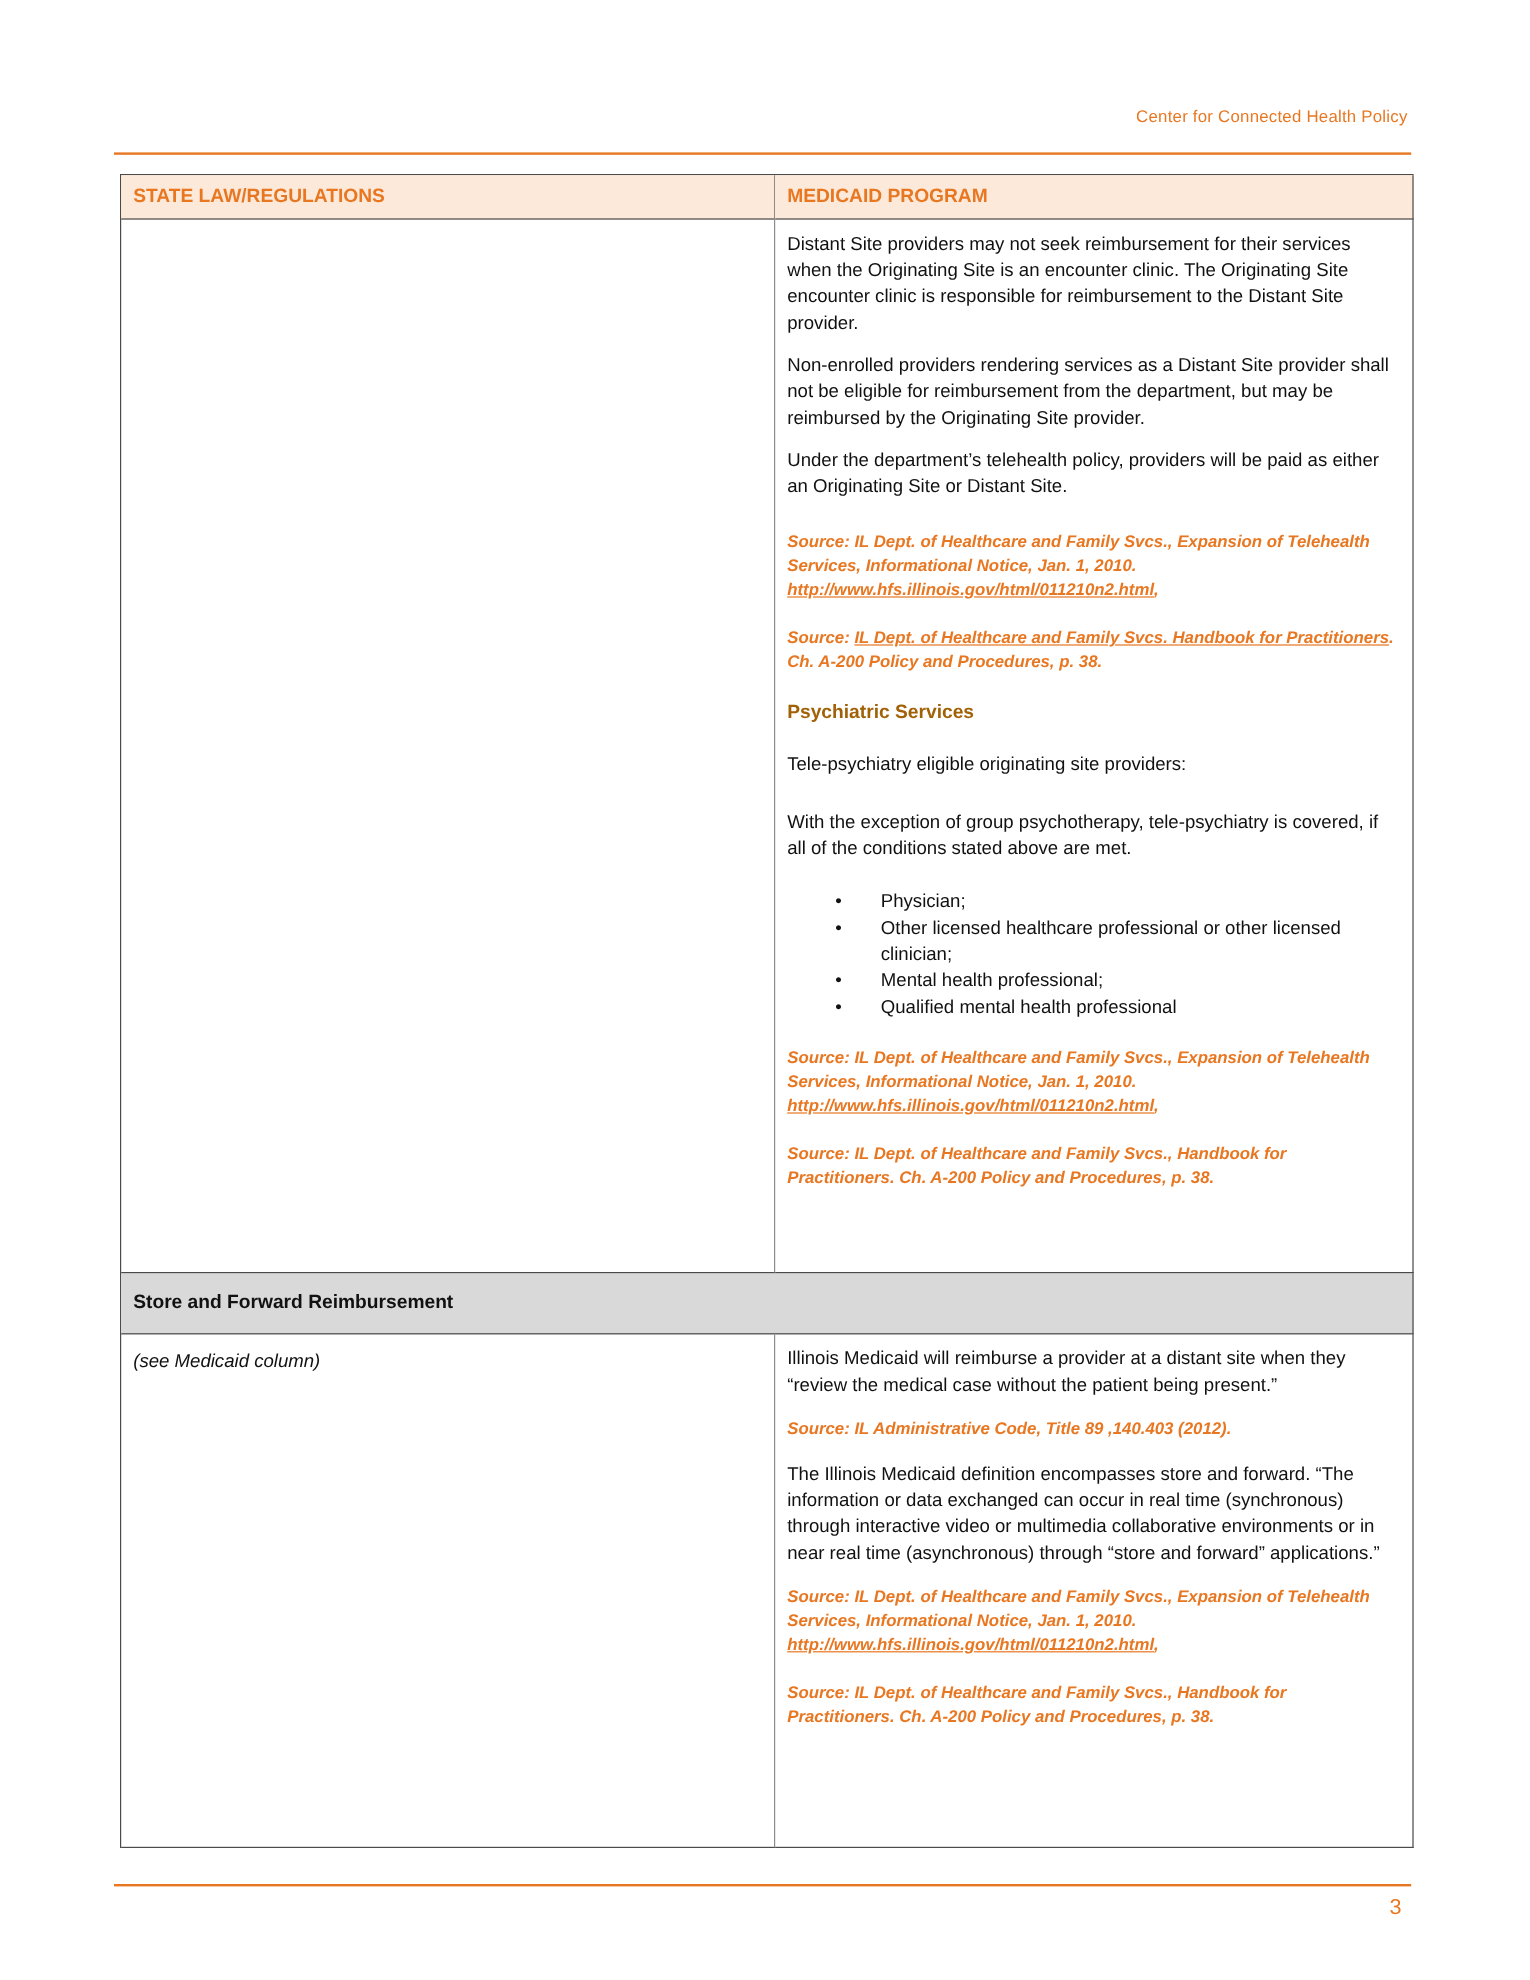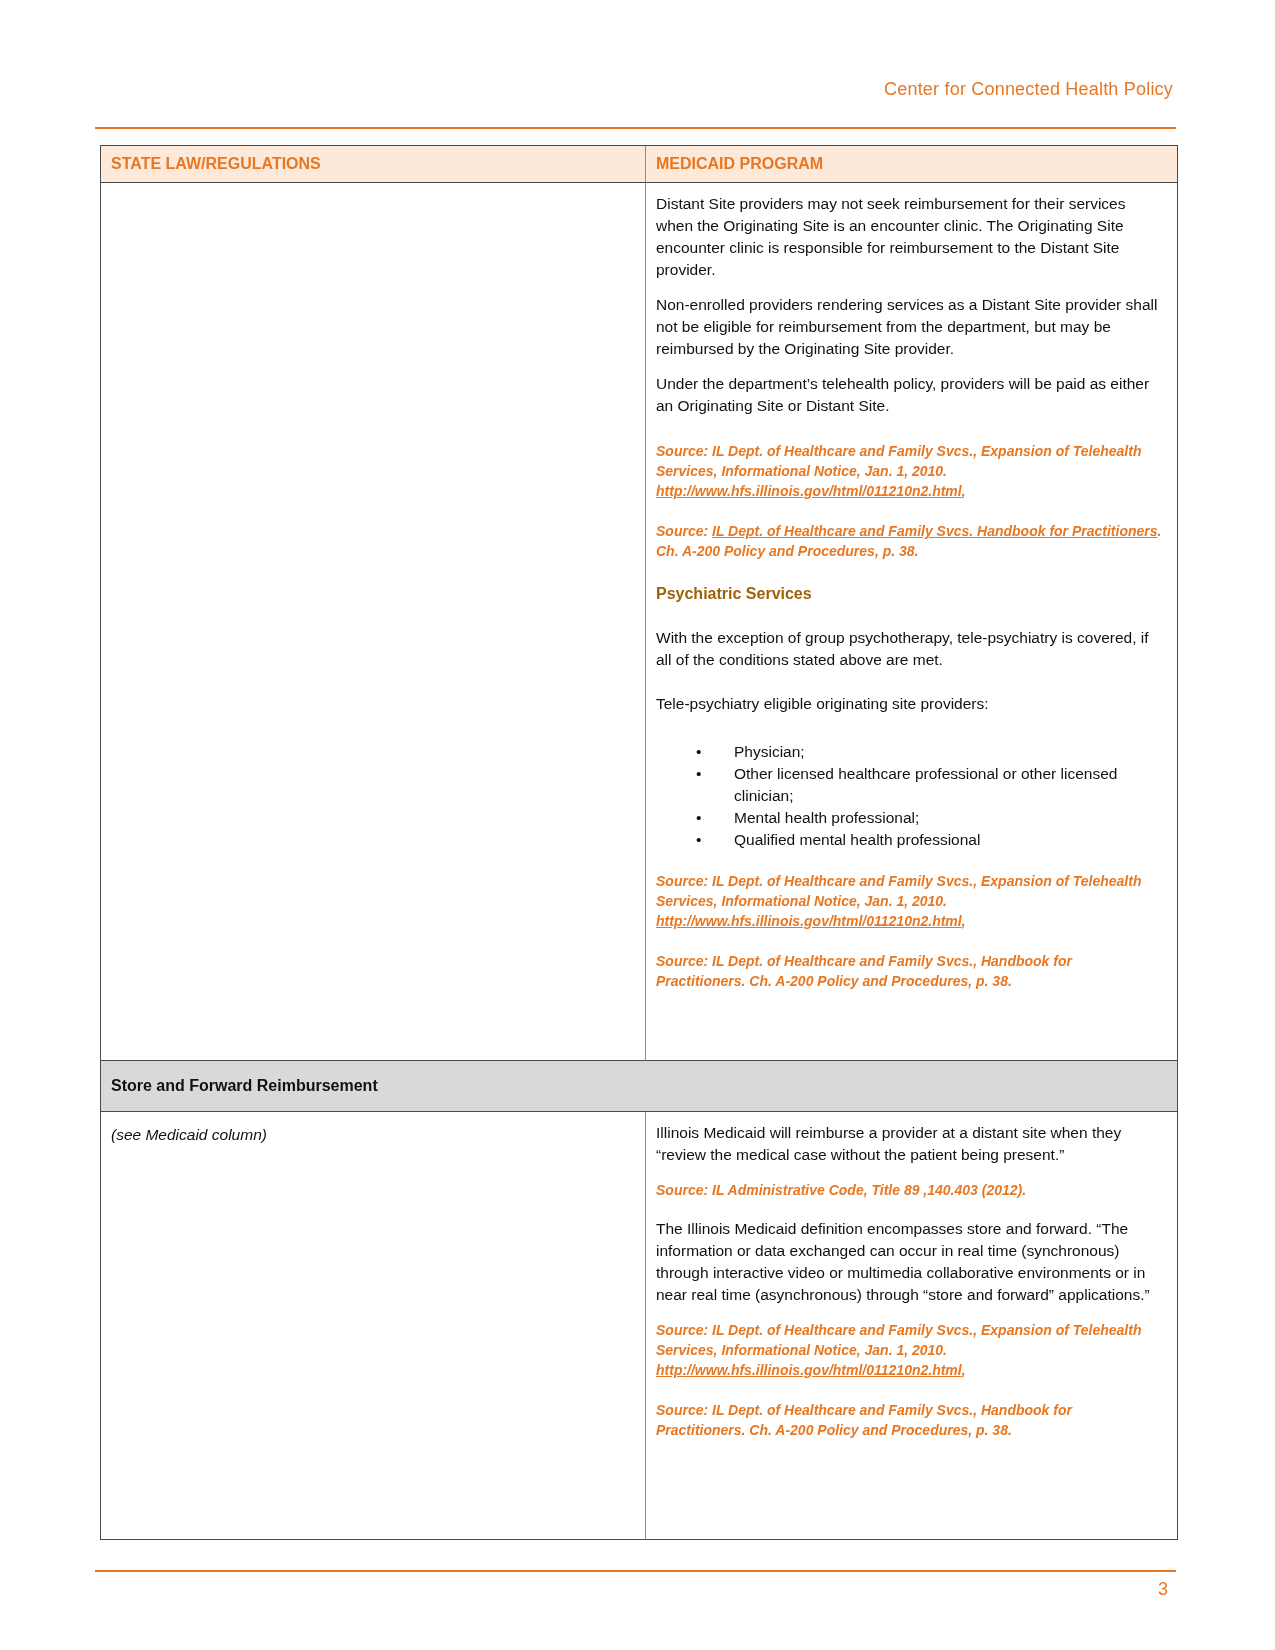--- a/index.html
+++ b/index.html
@@ -7,22 +7,22 @@
     position:relative;
     width:1275px; height:1650px;
     background:#ffffff;
     font-family:"Liberation Sans", sans-serif;
     color:#111111;
     overflow:hidden;
   }
 
   
   .doc-title {
-    position:absolute; top:79px; right:102px;
-    font-size:18px; color:#E87722; letter-spacing:0.2px;
+    position:absolute; top:89px; right:102px;
+    font-size:14px; color:#E87722; letter-spacing:0.2px;
   }
   .header-rule {
     position:absolute; top:127px; left:95px; width:1081px; height:2px;
     background:#E87722;
   }
 
   
   .policy-table {
     position:absolute; top:145px; left:100px; width:1078px;
     border-top:1.5px solid #4a4a4a; border-left:1.5px solid #4a4a4a;
@@ -110,22 +110,22 @@
         <p class="body-p">Distant Site providers may not seek reimbursement for their services when the Originating Site is an encounter clinic. The Originating Site encounter clinic is responsible for reimbursement to the Distant Site provider.</p>
         <p class="body-p">Non-enrolled providers rendering services as a Distant Site provider shall not be eligible for reimbursement from the department, but may be reimbursed by the Originating Site provider.</p>
         <p class="body-p tight">Under the department’s telehealth policy, providers will be paid as either an Originating Site or Distant Site.</p>
 
         <p class="src mb-lg"><span>Source: IL Dept. of Healthcare and Family Svcs., Expansion of Telehealth Services, Informational Notice, Jan. 1, 2010. </span><span class="u">http://www.hfs.illinois.gov/html/011210n2.html</span><span>,</span></p>
 
         <p class="src mb-xl"><span>Source: </span><span class="u">IL Dept. of Healthcare and Family Svcs. Handbook for Practitioners</span><span>. Ch. A-200 Policy and Procedures, p. 38.</span></p>
 
         <p class="cell-heading">Psychiatric Services</p>
 
+        <p class="body-p lead-in">Tele-psychiatry eligible originating site providers:</p>
         <p class="body-p" style="margin-bottom:22px;">With the exception of group psychotherapy, tele-psychiatry is covered, if all of the conditions stated above are met.</p>
-        <p class="body-p lead-in">Tele-psychiatry eligible originating site providers:</p>
 
         <ul class="bullets">
           <li>Physician;</li>
           <li>Other licensed healthcare professional or other licensed clinician;</li>
           <li>Mental health professional;</li>
           <li>Qualified mental health professional</li>
         </ul>
 
         <p class="src mb-lg"><span>Source: IL Dept. of Healthcare and Family Svcs., Expansion of Telehealth Services, Informational Notice, Jan. 1, 2010. </span><span class="u">http://www.hfs.illinois.gov/html/011210n2.html</span><span>,</span></p>
 

